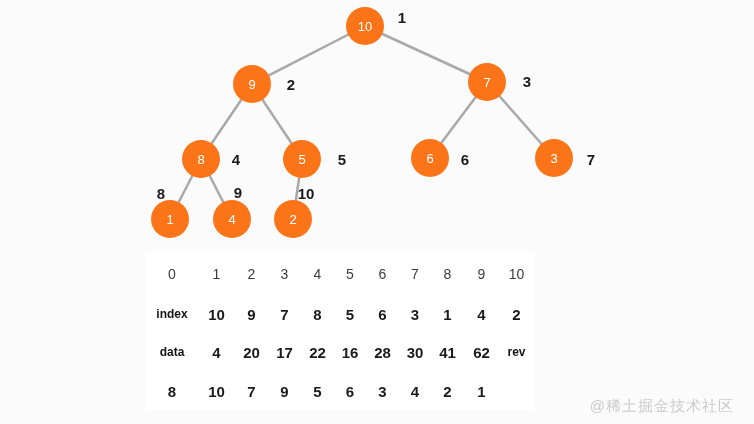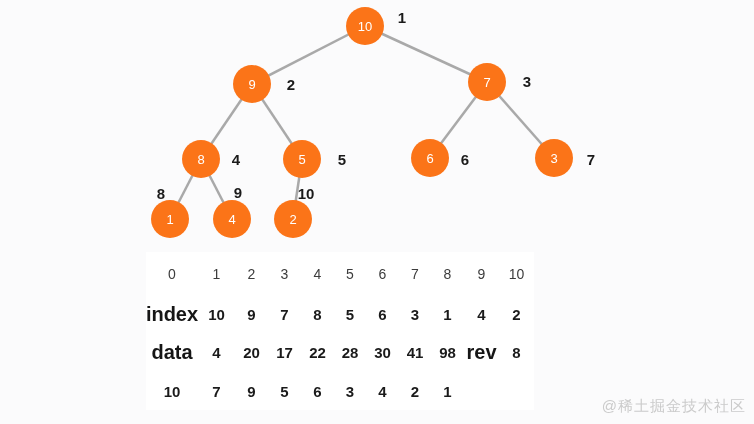--- a/index.html
+++ b/index.html
@@ -17,24 +17,24 @@
     background: #ffffff;
     display: grid;
     grid-template-columns: 52px 37px 33px 33px 33px 32px 33px 32px 33px 35px 35px;
     grid-template-rows: 44px 36px 40px 38px;
   }
   .cell {
     display: flex; align-items: center; justify-content: center;
     white-space: nowrap;
   }
   .hdr-cell { font-size: 14px; font-weight: 400; color: #3c3c3c; }
-  .row-label { font-size: 20px; font-weight: 700; color: #161616; }
+  .row-label { font-size: 12px; font-weight: 700; color: #161616; }
   .val-cell { font-size: 15px; font-weight: 600; color: #1a1a1a; }
   #watermark {
-    position: absolute; right: 8px; bottom: 8px;
+    position: absolute; right: 20px; bottom: 8px;
     font-size: 15px; color: #cbcbcb; letter-spacing: 1px;
   }
   .node-value-text { font-size: 13px; font-weight: 400; }
   .node-label-text { font-size: 15px; font-weight: 600; }
 </style>
 </head>
 <body>
 
 <div id="canvas">
   <svg id="tree-svg" width="754" height="424" viewBox="0 0 754 424">
@@ -99,24 +99,25 @@
       <div class="cell val-cell">6</div>
       <div class="cell val-cell">3</div>
       <div class="cell val-cell">1</div>
       <div class="cell val-cell">4</div>
       <div class="cell val-cell">2</div>
       <div class="cell row-label">data</div>
       <div class="cell val-cell">4</div>
       <div class="cell val-cell">20</div>
       <div class="cell val-cell">17</div>
       <div class="cell val-cell">22</div>
+      <div class="cell val-cell">16</div>
       <div class="cell val-cell">28</div>
       <div class="cell val-cell">30</div>
       <div class="cell val-cell">41</div>
-      <div class="cell val-cell">98</div>
+      <div class="cell val-cell">62</div>
       <div class="cell row-label">rev</div>
       <div class="cell val-cell">8</div>
       <div class="cell val-cell">10</div>
       <div class="cell val-cell">7</div>
       <div class="cell val-cell">9</div>
       <div class="cell val-cell">5</div>
       <div class="cell val-cell">6</div>
       <div class="cell val-cell">3</div>
       <div class="cell val-cell">4</div>
       <div class="cell val-cell">2</div>

